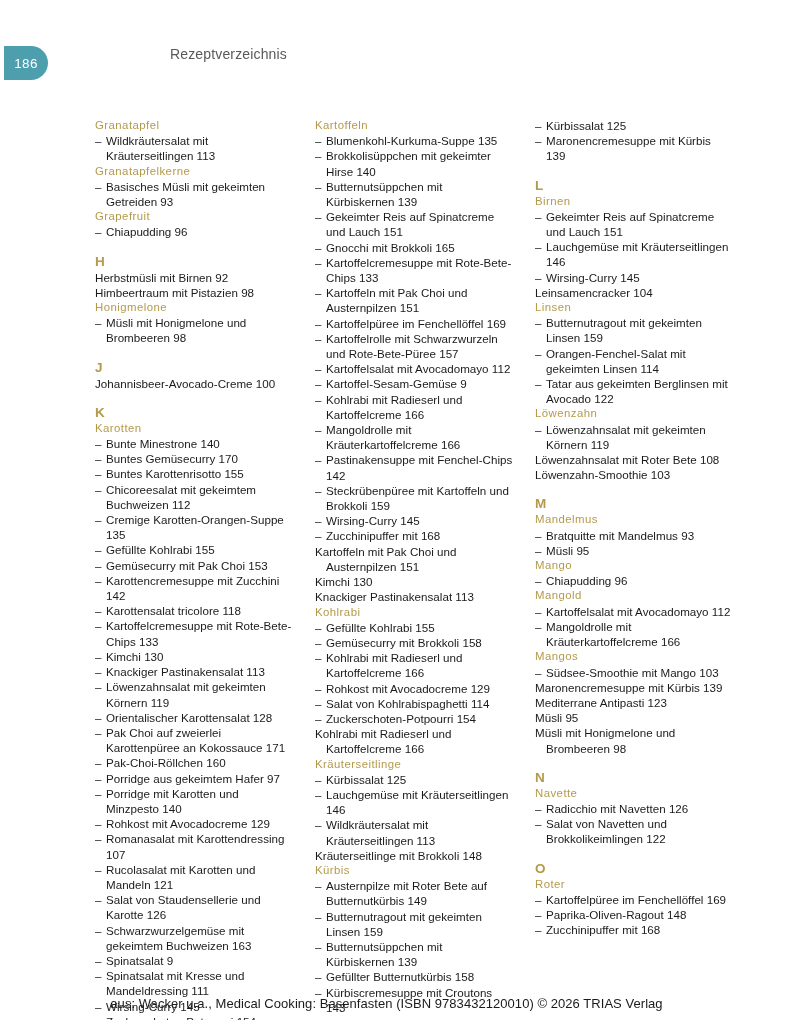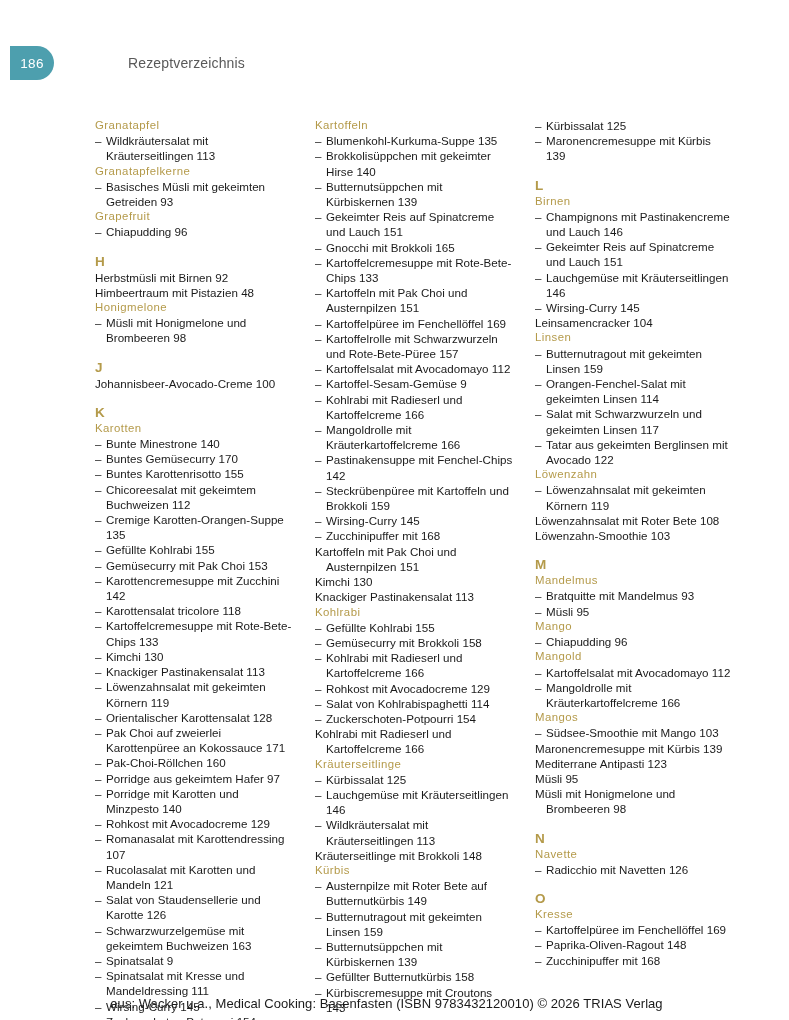--- a/index.html
+++ b/index.html
@@ -19,25 +19,25 @@
   .page {
     position: relative;
     width: 789px;
     height: 1020px;
     box-sizing: border-box;
   }
 
   
   .page-header {
     position: absolute;
-    left: 10px;
+    left: 4px;
     top: 46px;
     display: flex;
-    align-items: center;
     height: 34px;
+    gap: 48px;
   }
   .folio-badge {
     width: 44px;
     height: 34px;
     background: #4d9fae;
     border-top-right-radius: 17px;
     border-bottom-right-radius: 17px;
     color: #ffffff;
     font-size: 13.5px;
     letter-spacing: 0.3px;
@@ -139,21 +139,21 @@
   <div class="columns">
     <div class="column">
         <div class="category-heading">Granatapfel</div>
         <div class="entry sub"><span class="dash">–</span><span>Wildkräutersalat mit Kräuterseitlingen 113</span></div>
         <div class="category-heading">Granatapfelkerne</div>
         <div class="entry sub"><span class="dash">–</span><span>Basisches Müsli mit gekeimten Getreiden 93</span></div>
         <div class="category-heading">Grapefruit</div>
         <div class="entry sub"><span class="dash">–</span><span>Chiapudding 96</span></div>
         <div class="letter-heading">H</div>
         <div class="entry top">Herbstmüsli mit Birnen 92</div>
-        <div class="entry top">Himbeertraum mit Pistazien 48</div>
+        <div class="entry top">Himbeertraum mit Pistazien 98</div>
         <div class="category-heading">Honigmelone</div>
         <div class="entry sub"><span class="dash">–</span><span>Müsli mit Honigmelone und Brombeeren 98</span></div>
         <div class="letter-heading">J</div>
         <div class="entry top">Johannisbeer-Avocado-Creme 100</div>
         <div class="letter-heading">K</div>
         <div class="category-heading">Karotten</div>
         <div class="entry sub"><span class="dash">–</span><span>Bunte Minestrone 140</span></div>
         <div class="entry sub"><span class="dash">–</span><span>Buntes Gemüsecurry 170</span></div>
         <div class="entry sub"><span class="dash">–</span><span>Buntes Karottenrisotto 155</span></div>
         <div class="entry sub"><span class="dash">–</span><span>Chicoreesalat mit gekeimtem Buchweizen 112</span></div>
@@ -221,29 +221,27 @@
         <div class="entry sub"><span class="dash">–</span><span>Butternutragout mit gekeimten Linsen 159</span></div>
         <div class="entry sub"><span class="dash">–</span><span>Butternutsüppchen mit Kürbiskernen 139</span></div>
         <div class="entry sub"><span class="dash">–</span><span>Gefüllter Butternutkürbis 158</span></div>
         <div class="entry sub"><span class="dash">–</span><span>Kürbiscremesuppe mit Croutons 143</span></div>
       </div>
     <div class="column">
         <div class="entry sub"><span class="dash">–</span><span>Kürbissalat 125</span></div>
         <div class="entry sub"><span class="dash">–</span><span>Maronencremesuppe mit Kürbis 139</span></div>
         <div class="letter-heading">L</div>
         <div class="category-heading">Birnen</div>
-        <div class="entry sub"><span class="dash">–</span><span>Champignons mit Pastinakencreme und Lauch 146</span></div>
         <div class="entry sub"><span class="dash">–</span><span>Gekeimter Reis auf Spinatcreme und Lauch 151</span></div>
         <div class="entry sub"><span class="dash">–</span><span>Lauchgemüse mit Kräuterseitlingen 146</span></div>
         <div class="entry sub"><span class="dash">–</span><span>Wirsing-Curry 145</span></div>
         <div class="entry top">Leinsamencracker 104</div>
         <div class="category-heading">Linsen</div>
         <div class="entry sub"><span class="dash">–</span><span>Butternutragout mit gekeimten Linsen 159</span></div>
         <div class="entry sub"><span class="dash">–</span><span>Orangen-Fenchel-Salat mit gekeimten Linsen 114</span></div>
-        <div class="entry sub"><span class="dash">–</span><span>Salat mit Schwarzwurzeln und gekeimten Linsen 117</span></div>
         <div class="entry sub"><span class="dash">–</span><span>Tatar aus gekeimten Berglinsen mit Avocado 122</span></div>
         <div class="category-heading">Löwenzahn</div>
         <div class="entry sub"><span class="dash">–</span><span>Löwenzahnsalat mit gekeimten Körnern 119</span></div>
         <div class="entry top">Löwenzahnsalat mit Roter Bete 108</div>
         <div class="entry top">Löwenzahn-Smoothie 103</div>
         <div class="letter-heading">M</div>
         <div class="category-heading">Mandelmus</div>
         <div class="entry sub"><span class="dash">–</span><span>Bratquitte mit Mandelmus 93</span></div>
         <div class="entry sub"><span class="dash">–</span><span>Müsli 95</span></div>
         <div class="category-heading">Mango</div>
@@ -253,22 +251,23 @@
         <div class="entry sub"><span class="dash">–</span><span>Mangoldrolle mit Kräuterkartoffelcreme 166</span></div>
         <div class="category-heading">Mangos</div>
         <div class="entry sub"><span class="dash">–</span><span>Südsee-Smoothie mit Mango 103</span></div>
         <div class="entry top">Maronencremesuppe mit Kürbis 139</div>
         <div class="entry top">Mediterrane Antipasti 123</div>
         <div class="entry top">Müsli 95</div>
         <div class="entry top">Müsli mit Honigmelone und Brombeeren 98</div>
         <div class="letter-heading">N</div>
         <div class="category-heading">Navette</div>
         <div class="entry sub"><span class="dash">–</span><span>Radicchio mit Navetten 126</span></div>
+        <div class="entry sub"><span class="dash">–</span><span>Salat von Navetten und Brokkolikeimlingen 122</span></div>
         <div class="letter-heading">O</div>
-        <div class="category-heading">Kresse</div>
+        <div class="category-heading">Roter</div>
         <div class="entry sub"><span class="dash">–</span><span>Kartoffelpüree im Fenchellöffel 169</span></div>
         <div class="entry sub"><span class="dash">–</span><span>Paprika-Oliven-Ragout 148</span></div>
         <div class="entry sub"><span class="dash">–</span><span>Zucchinipuffer mit 168</span></div>
       </div>
   </div>
 
   <div class="page-footer">aus: Wacker u.a., Medical Cooking: Basenfasten (ISBN 9783432120010) © 2026 TRIAS Verlag</div>
 
 </div>
 

